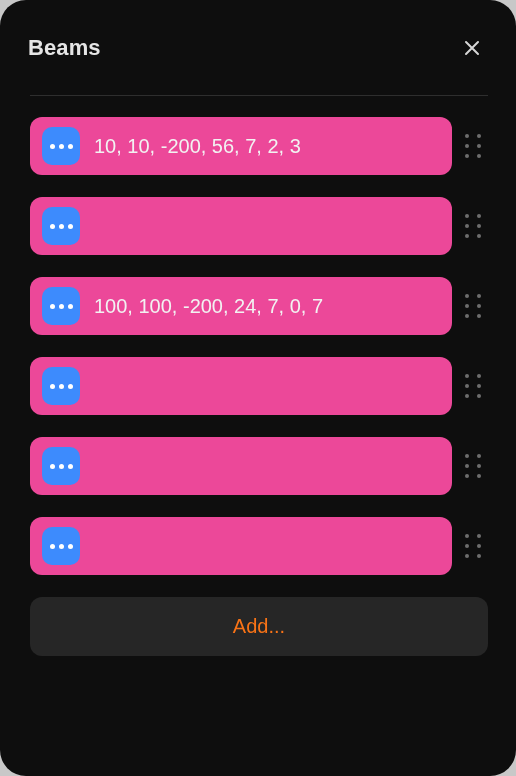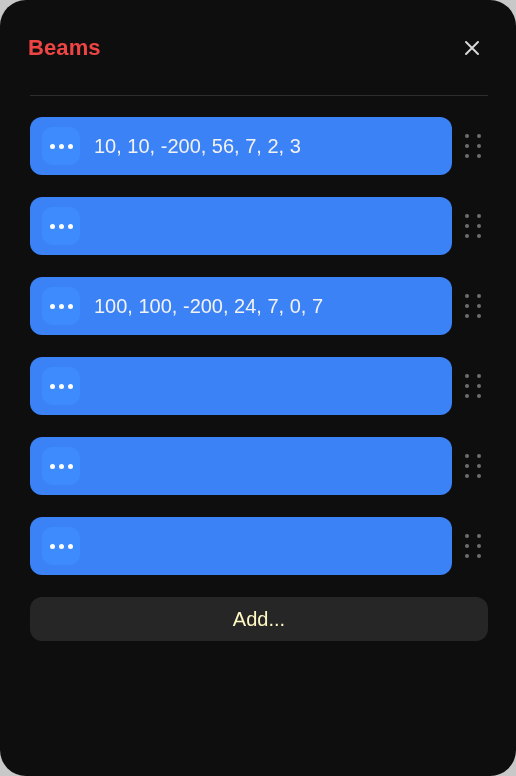--- a/index.html
+++ b/index.html
@@ -26,21 +26,21 @@
   }
   #header {
     height: 96px;
     display: flex;
     align-items: center;
     justify-content: space-between;
     padding: 0 30px 0 28px;
     box-sizing: border-box;
   }
   #panel-title {
-    color: #ef4444;
+    color: #e5e5e5;
     font-size: 22px;
     font-weight: bold;
     letter-spacing: 0.1px;
   }
   #close-button {
     width: 28px;
     height: 28px;
     display: flex;
     align-items: center;
     justify-content: center;
@@ -61,21 +61,21 @@
     box-sizing: border-box;
   }
   .row {
     display: flex;
     align-items: center;
     margin-bottom: 22px;
   }
   .row-body {
     flex: 1;
     height: 58px;
-    background: #3b82f6;
+    background: #ec4899;
     border-radius: 12px;
     display: flex;
     align-items: center;
     padding-left: 12px;
     box-sizing: border-box;
     cursor: pointer;
   }
   .menu-button {
     width: 38px;
     height: 38px;
@@ -123,25 +123,25 @@
     width: 4px;
     height: 4px;
     border-radius: 50%;
     background: #6e6e6e;
     display: block;
   }
   #add-button {
     display: block;
     width: calc(100% - 58px);
     margin: 0 28px 0 30px;
-    height: 44px;
+    height: 59px;
     background: #262626;
     border: none;
     border-radius: 12px;
-    color: #fef9c3;
+    color: #f97316;
     font-family: "Liberation Sans", sans-serif;
     font-size: 20px;
     cursor: pointer;
   }
 </style>
 </head>
 <body>
 
 <div id="panel">
 

